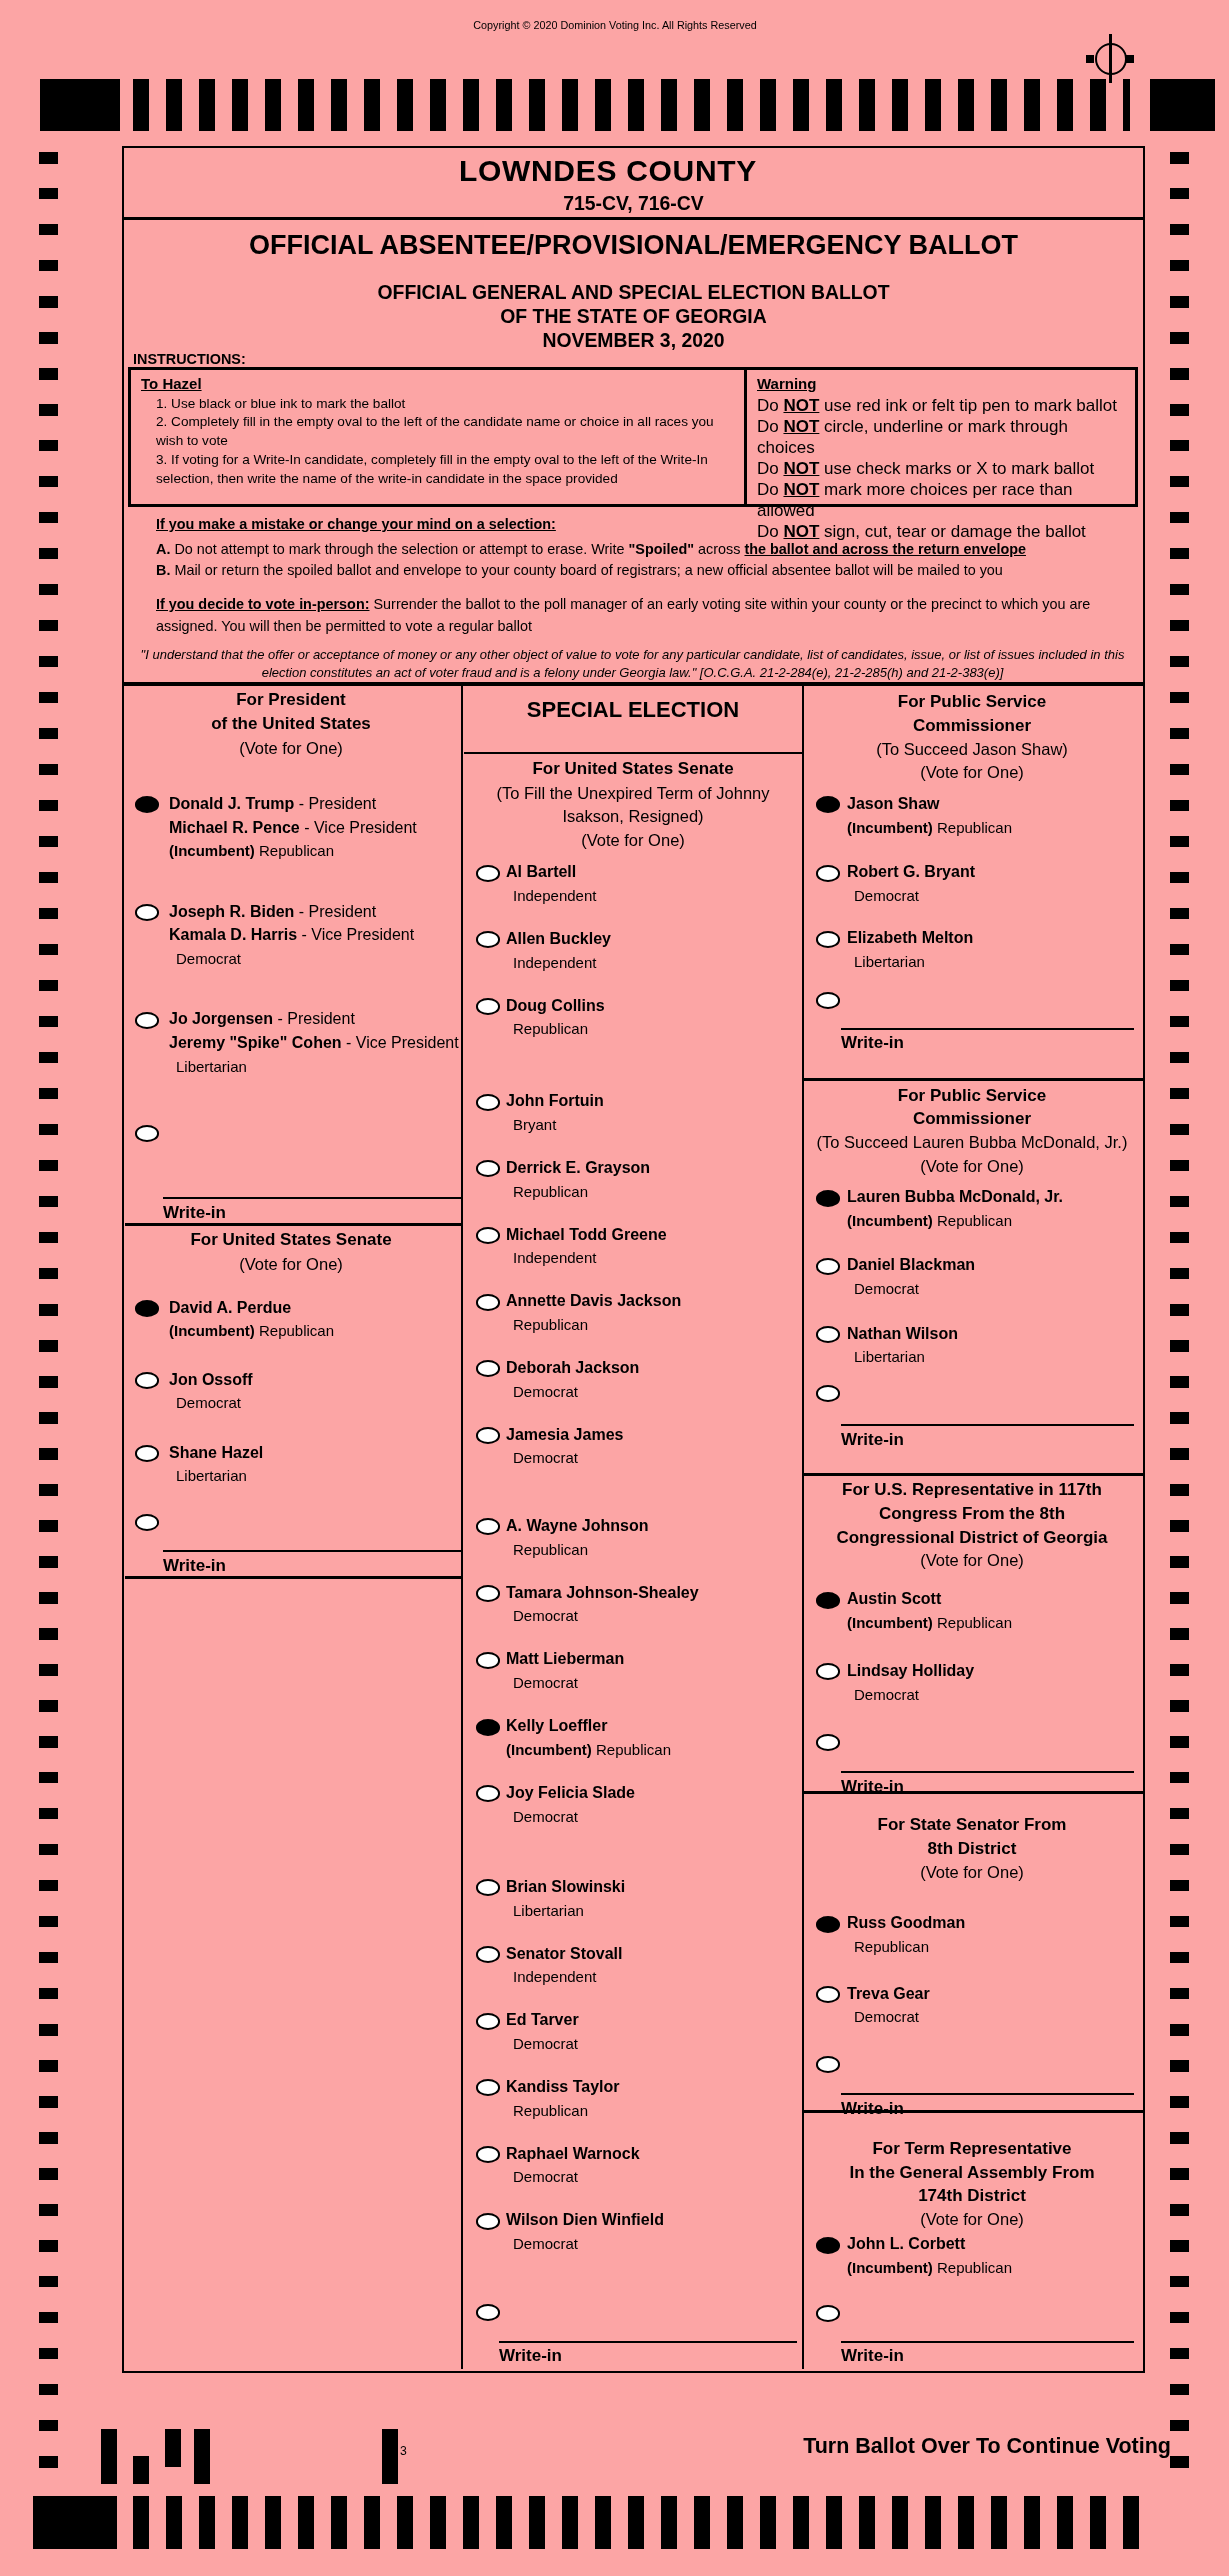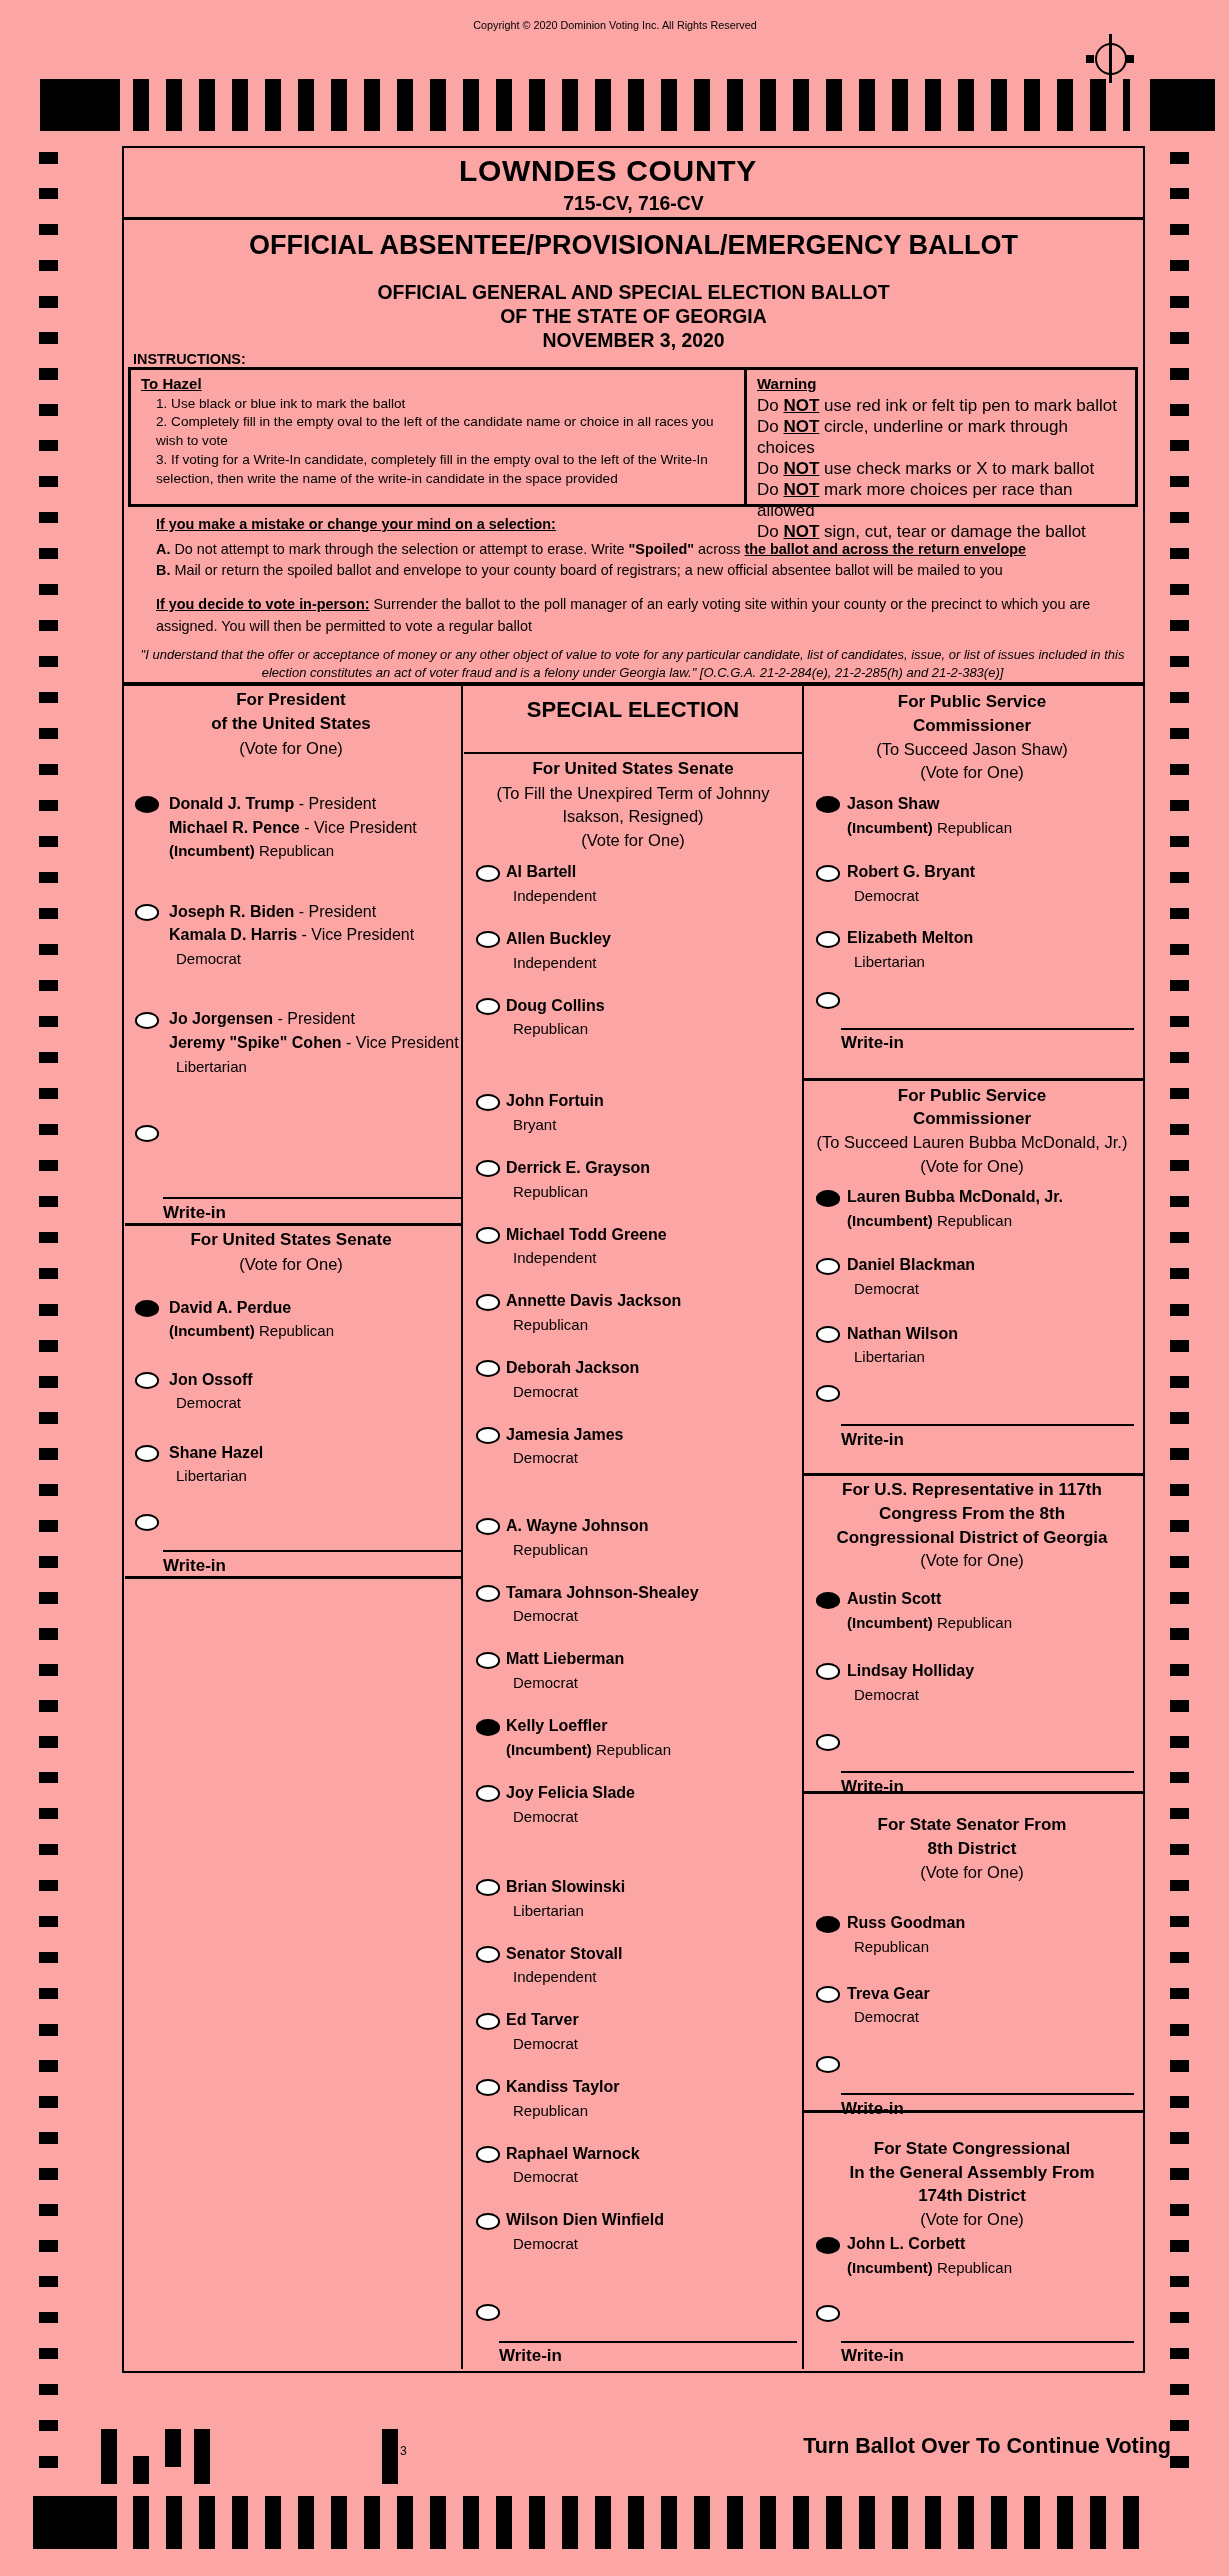--- a/index.html
+++ b/index.html
@@ -300,21 +300,21 @@
 
   <div class="abs oval" style="left:816px;top:1986px"></div>
   <div class="abs nm" style="left:847px;top:1985px">Treva Gear</div>
   <div class="abs pt" style="left:854px;top:2008px">Democrat</div>
 
   <div class="abs oval" style="left:816px;top:2056px"></div>
   <div class="abs wline" style="left:841px;top:2093px;width:293px"></div>
   <div class="abs wlab" style="left:841px;top:2099px">Write-in</div>
   <div class="abs hline" style="left:804px;top:2110px;width:339px;height:2.9px"></div>
 
-  <div class="abs ttl" style="left:804px;top:2139px;width:336px">For State Congressional</div>
+  <div class="abs ttl" style="left:804px;top:2139px;width:336px">For Term Representative</div>
   <div class="abs ttl" style="left:804px;top:2163px;width:336px">In the General Assembly From</div>
   <div class="abs ttl" style="left:804px;top:2186px;width:336px">174th District</div>
   <div class="abs sub" style="left:804px;top:2210px;width:336px">(Vote for One)</div>
 
   <div class="abs oval filled" style="left:816px;top:2237px"></div>
   <div class="abs nm" style="left:847px;top:2235px">John L. Corbett</div>
   <div class="abs pt" style="left:847px;top:2259px"><span class="b">(Incumbent) </span><span>Republican</span></div>
 
   <div class="abs oval" style="left:816px;top:2305px"></div>
   <div class="abs wline" style="left:841px;top:2341px;width:293px"></div>

